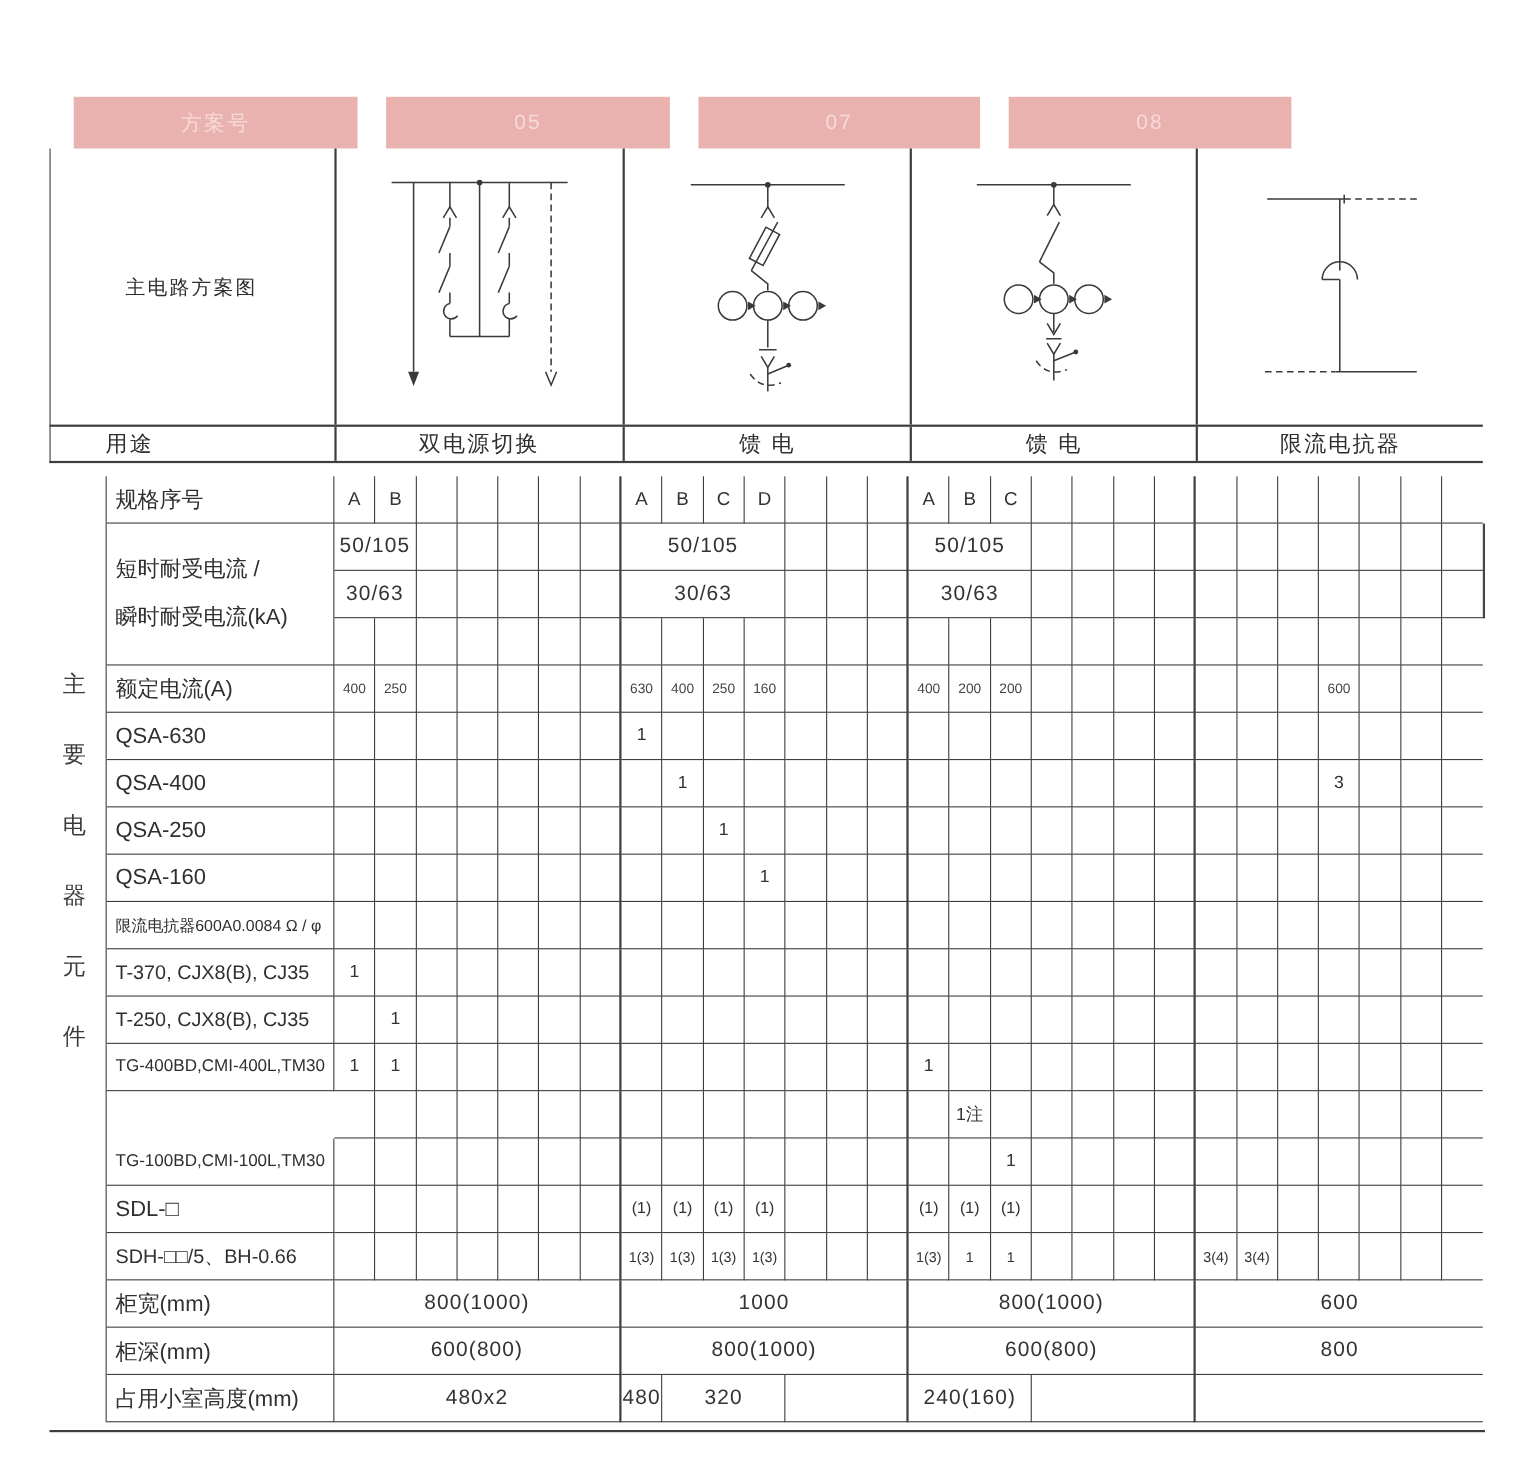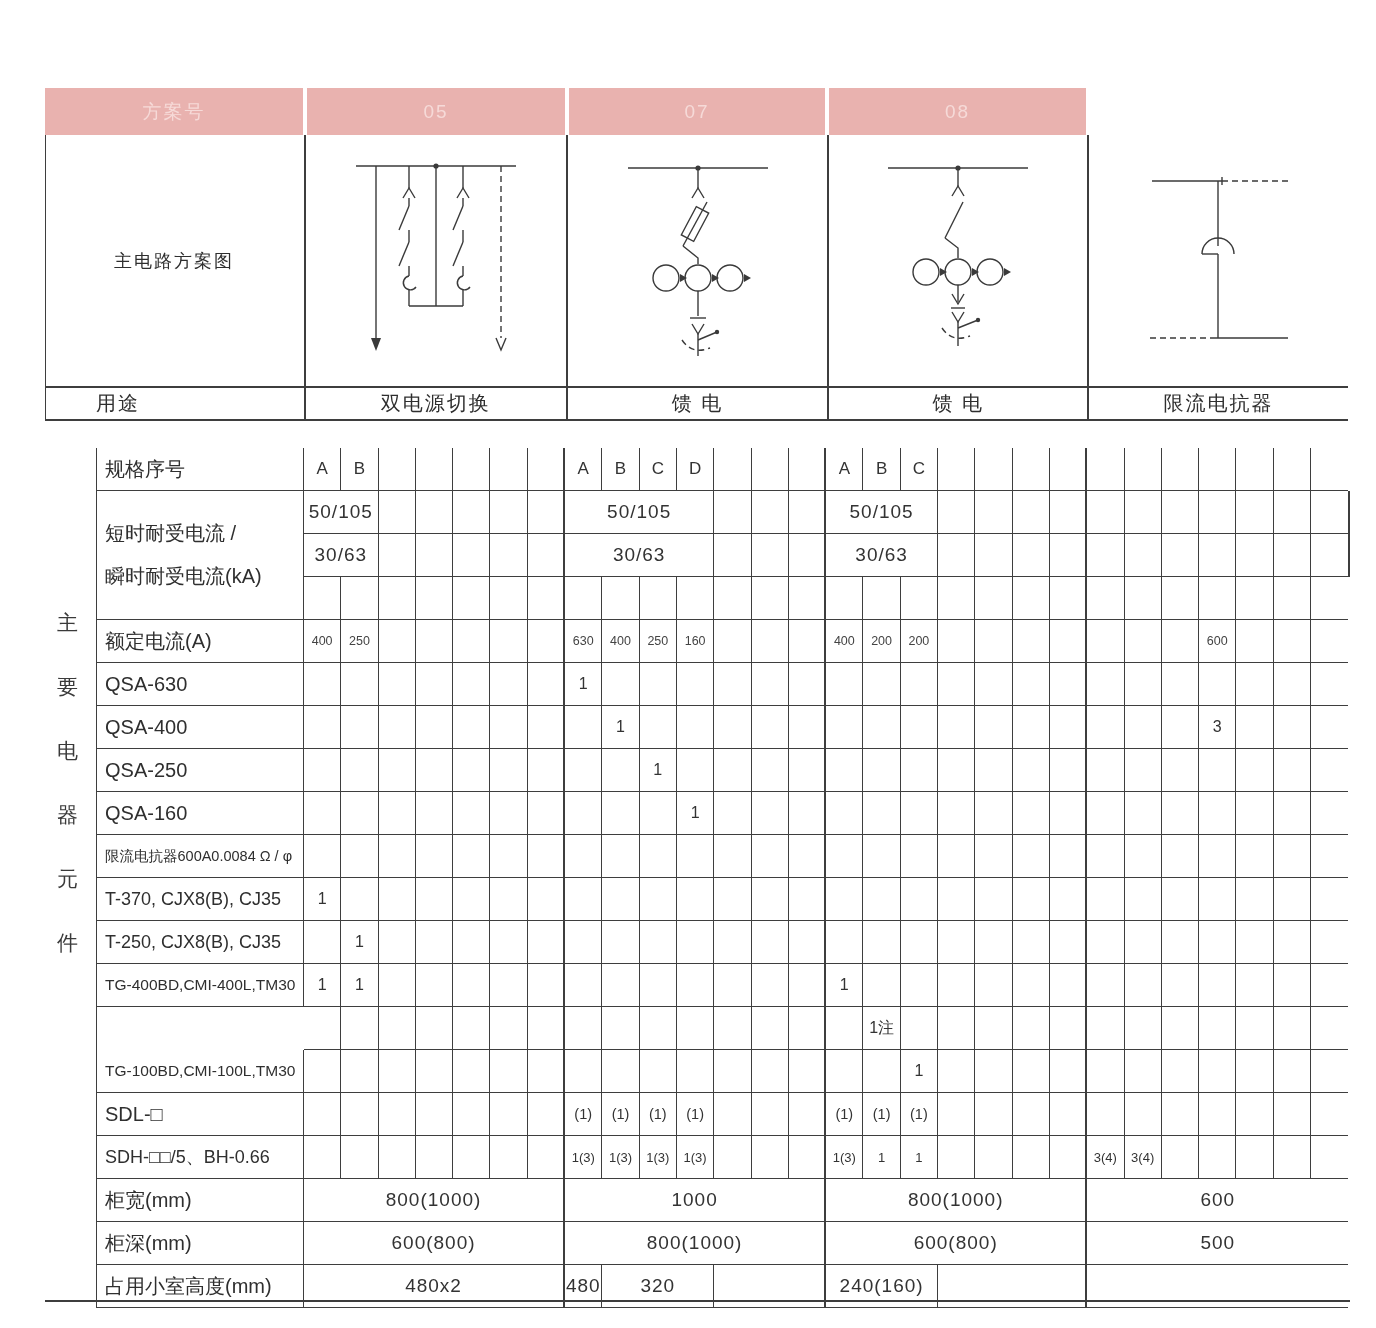--- a/index.html
+++ b/index.html
@@ -2,21 +2,21 @@
 <html><head>
 <meta charset="utf-8">
 <style>
   :root{ --line:#3e3e3e; --pink:#e9b2af; --pinktext:#f6dad8; --text:#2e2e2e; }
   html,body{margin:0;padding:0;background:#ffffff;}
   .page{position:relative;width:1376px;height:1328px;background:#fff;overflow:hidden;
         font-family:"Liberation Sans","DejaVu Sans",sans-serif;color:var(--text);}
   
   .hdr{position:absolute;left:45px;top:88px;width:1303px;height:47px;display:flex;gap:4px;}
   .hcell{background:var(--pink);color:var(--pinktext);display:flex;align-items:center;justify-content:center;
-         font-size:19px;letter-spacing:2px;}
+         font-size:19px;letter-spacing:2px;margin-left:22px;}
   .h0{width:258px;} .h1{width:258px;} .h2{width:258px;} .h3{width:256px;} .h4{width:257px;}
   
   .diagrow{position:absolute;left:45px;top:135px;width:1303px;height:253px;display:flex;
            border-left:1px solid var(--line);border-bottom:2px solid var(--line);box-sizing:border-box;}
   .dcell{box-sizing:border-box;display:flex;align-items:center;justify-content:center;}
   .dcell+.dcell{border-left:2px solid var(--line);}
   .d0{width:258px;justify-content:flex-start;padding-left:68px;font-size:18px;letter-spacing:2px;}
   .d1{width:262px;} .d2{width:262px;} .d3{width:260px;} .d4{width:261px;}
   svg.circ{stroke:#3a3a3a;stroke-width:1.4;fill:none;}
   svg.circ .fil{fill:#3a3a3a;stroke:none;}
@@ -25,21 +25,21 @@
   .userow{position:absolute;left:45px;top:388px;width:1303px;height:33px;display:flex;
           border-left:1px solid var(--line);border-bottom:2px solid var(--line);box-sizing:border-box;}
   .ucell{box-sizing:border-box;display:flex;align-items:center;justify-content:center;font-size:20px;letter-spacing:2px;}
   .ucell+.ucell{border-left:2px solid var(--line);}
   .u0{width:258px;justify-content:flex-start;padding-left:50px;box-sizing:border-box;}
   .u1{width:262px;} .u2{width:262px;} .u3{width:260px;} .u4{width:261px;}
   
   .side{position:absolute;left:57px;top:612px;display:flex;flex-direction:column;gap:42px;
         font-size:21px;line-height:22px;color:#3a3a3a;}
   
-  .grid{position:absolute;left:96px;top:448px;display:grid;
+  .grid{position:absolute;left:96px;top:433px;display:grid;
         grid-template-columns:207px repeat(28,37.3px);grid-auto-rows:43px;
         border-left:1.5px solid var(--line);}
   .cell{box-sizing:border-box;border-right:1px solid var(--line);border-bottom:1px solid var(--line);
         display:flex;align-items:center;justify-content:center;font-size:16px;color:#333;overflow:hidden;}
   .cell.sb{border-right-width:2px;}
   .cell.open{border-right:none;}
   .label-cell{box-sizing:border-box;border-right:1px solid var(--line);border-bottom:1px solid var(--line);
         display:flex;flex-direction:column;justify-content:center;padding-left:8px;font-size:20px;
         color:#2f2f2f;white-space:nowrap;overflow:hidden;}
   .label-cell .ln{line-height:2.15;}
@@ -662,21 +662,21 @@
       <div class="cell v-small open" style="grid-area: 17 / 29 / auto / span 1;"></div>
       <div class="label-cell " style="grid-area: 18 / 1 / span 1;">柜宽(mm)</div>
       <div class="cell v-big sb" style="grid-area: 18 / 2 / auto / span 7;">800(1000)</div>
       <div class="cell v-big sb" style="grid-area: 18 / 9 / auto / span 7;">1000</div>
       <div class="cell v-big sb" style="grid-area: 18 / 16 / auto / span 7;">800(1000)</div>
       <div class="cell v-big open" style="grid-area: 18 / 23 / auto / span 7;">600</div>
       <div class="label-cell " style="grid-area: 19 / 1 / span 1;">柜深(mm)</div>
       <div class="cell v-big sb" style="grid-area: 19 / 2 / auto / span 7;">600(800)</div>
       <div class="cell v-big sb" style="grid-area: 19 / 9 / auto / span 7;">800(1000)</div>
       <div class="cell v-big sb" style="grid-area: 19 / 16 / auto / span 7;">600(800)</div>
-      <div class="cell v-big open" style="grid-area: 19 / 23 / auto / span 7;">500</div>
+      <div class="cell v-big open" style="grid-area: 19 / 23 / auto / span 7;">800</div>
       <div class="label-cell " style="grid-area: 20 / 1 / span 1;">占用小室高度(mm)</div>
       <div class="cell v-big sb" style="grid-area: 20 / 2 / auto / span 7;">480x2</div>
       <div class="cell v-big" style="grid-area: 20 / 9 / auto / span 1;">480</div>
       <div class="cell v-big" style="grid-area: 20 / 10 / auto / span 3;">320</div>
       <div class="cell v-big sb" style="grid-area: 20 / 13 / auto / span 3;"></div>
       <div class="cell v-big" style="grid-area: 20 / 16 / auto / span 3;">240(160)</div>
       <div class="cell v-big sb" style="grid-area: 20 / 19 / auto / span 4;"></div>
       <div class="cell v-big open" style="grid-area: 20 / 23 / auto / span 7;"></div>
     </div>
 

